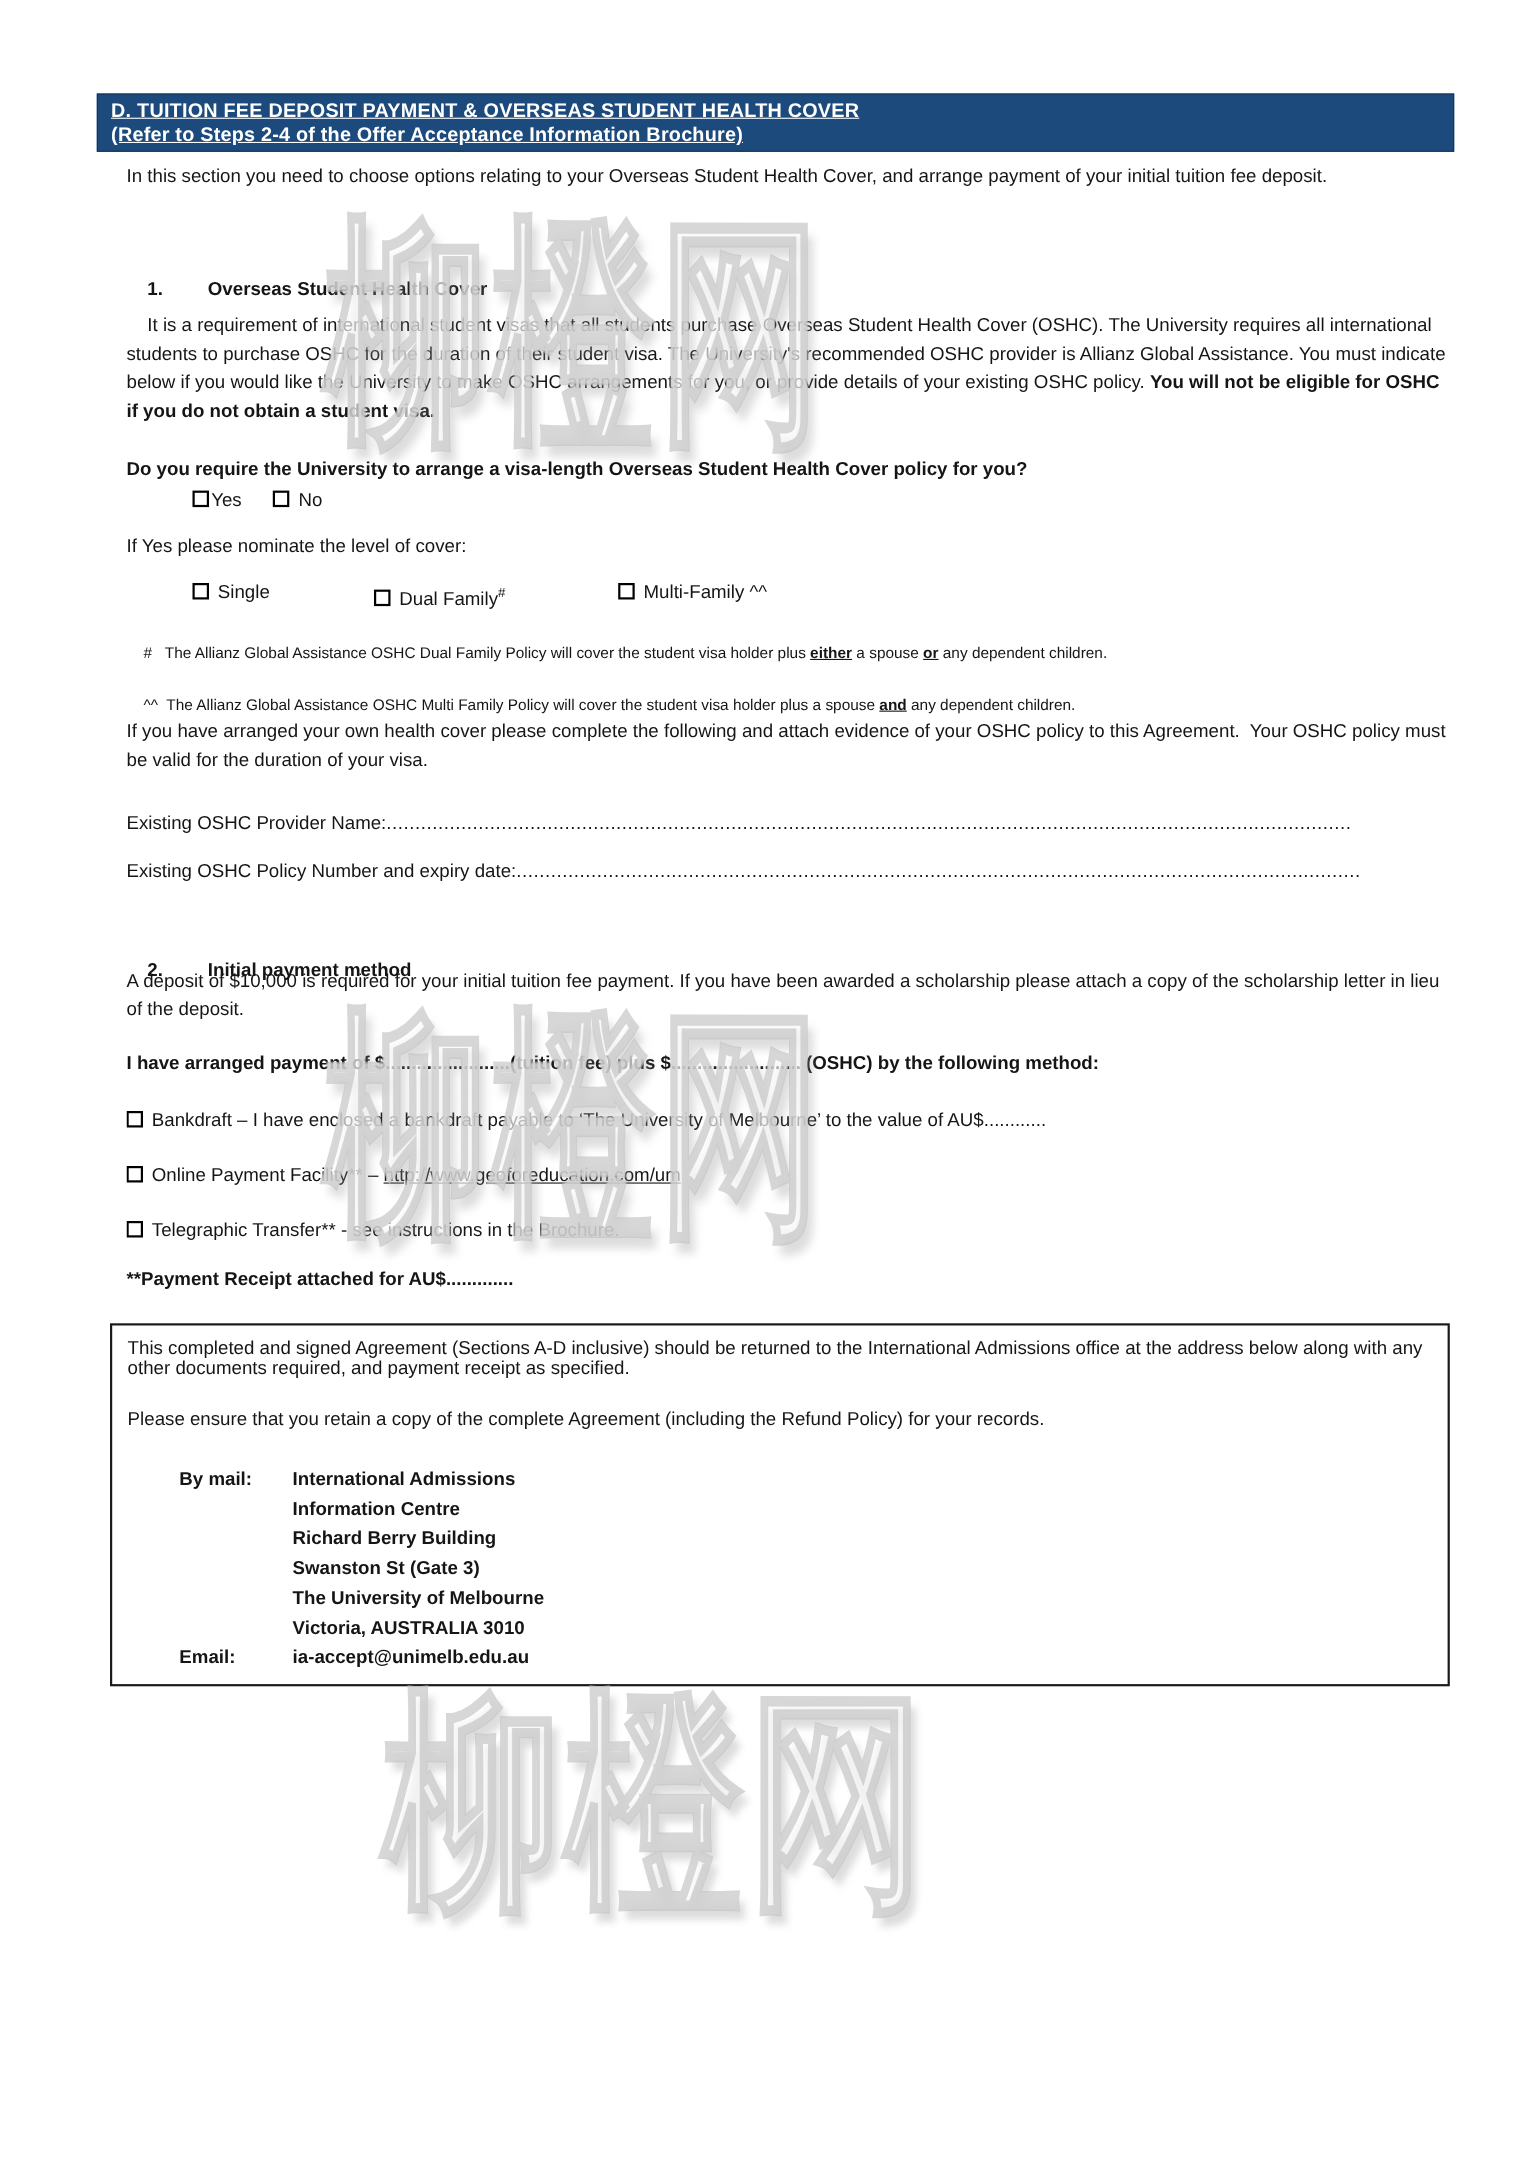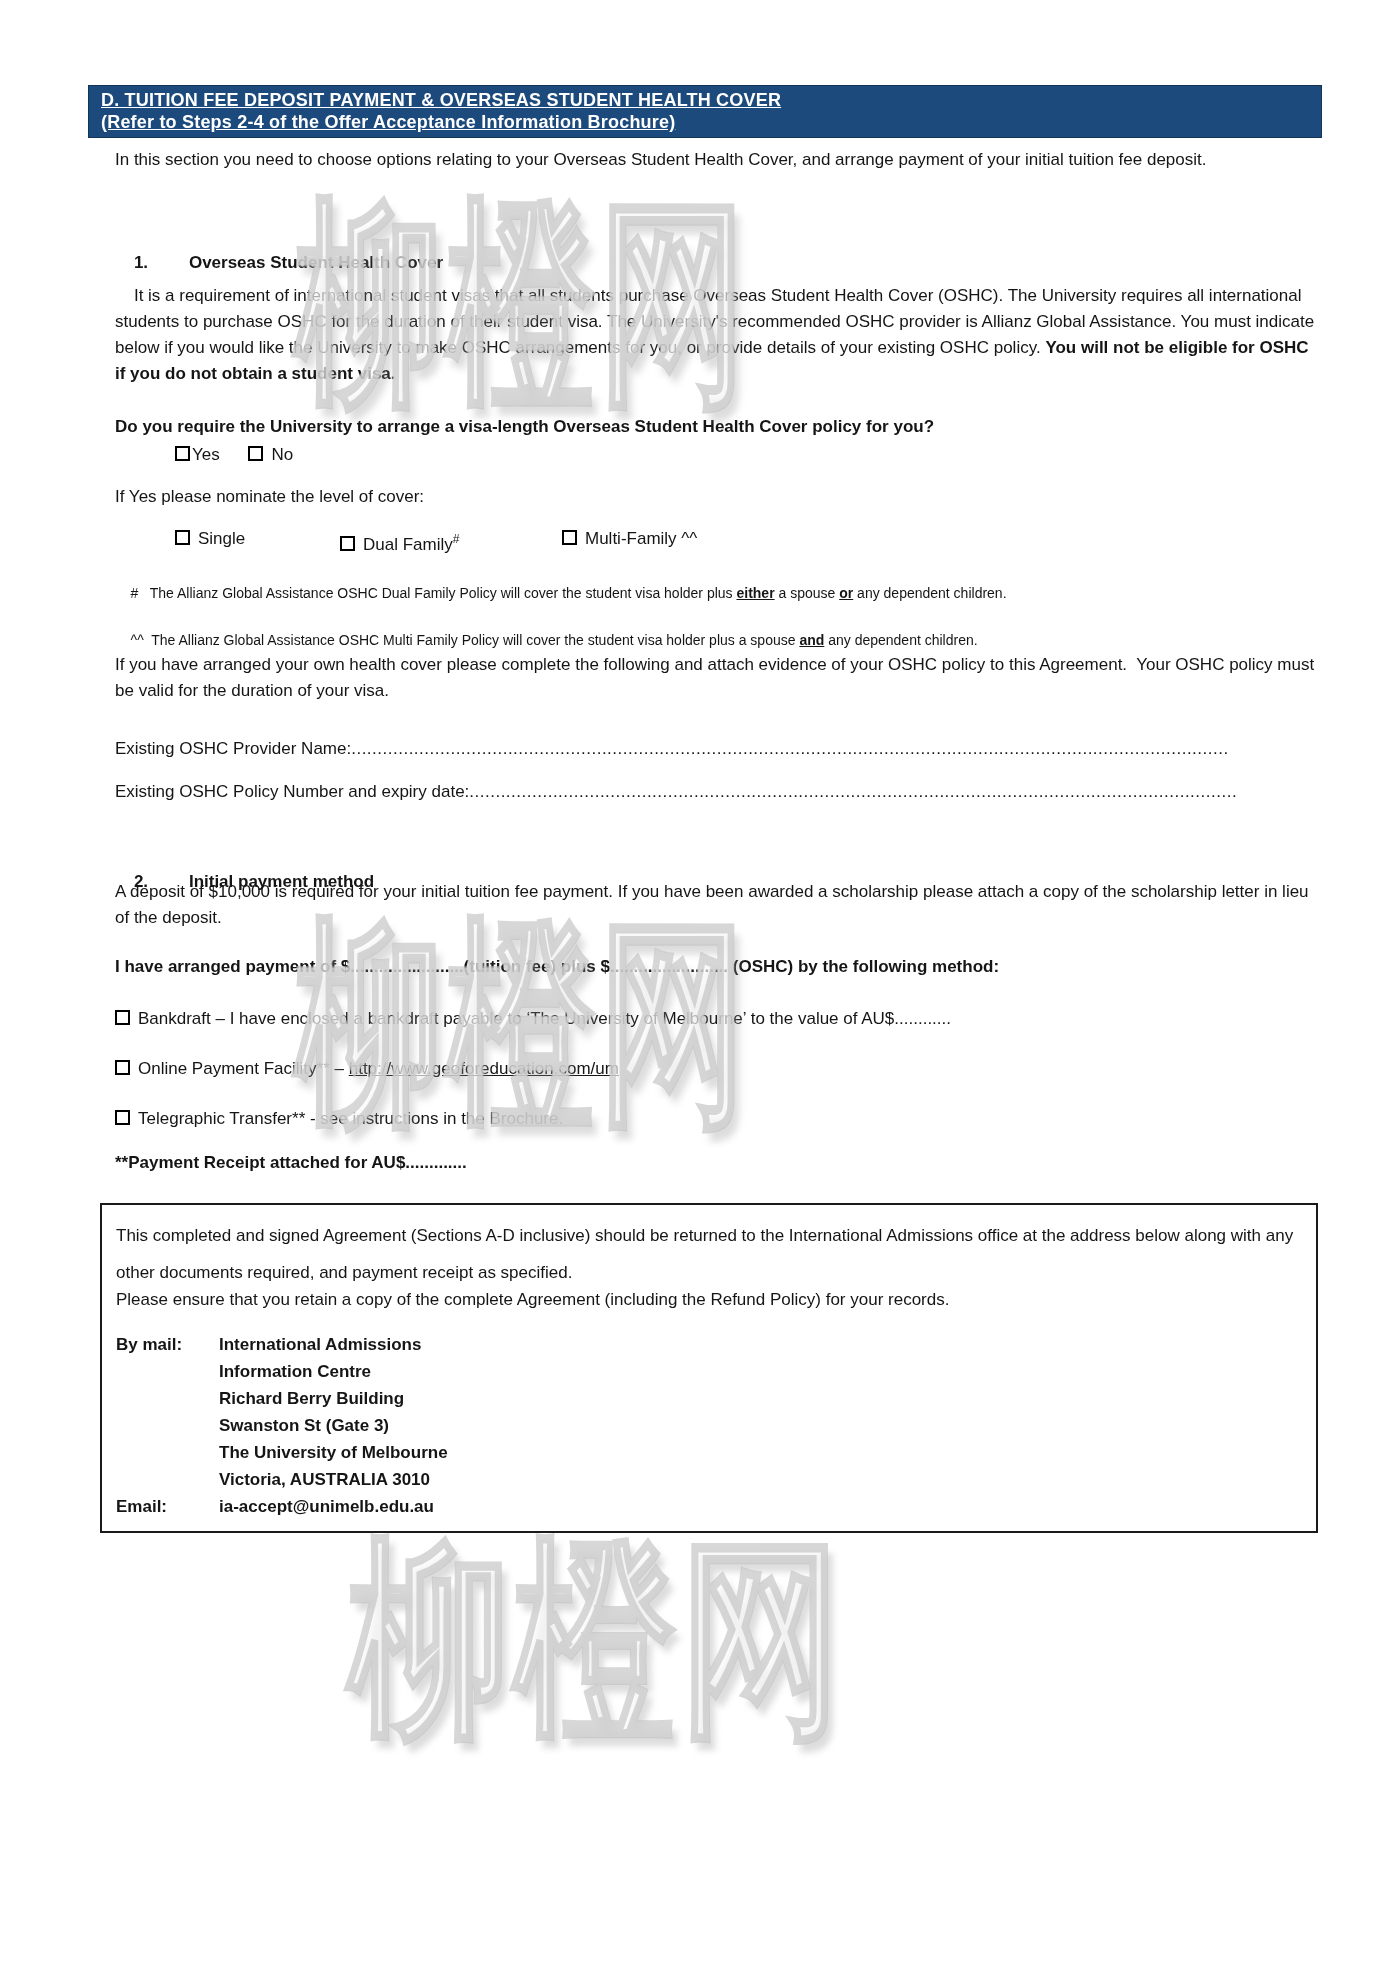--- a/index.html
+++ b/index.html
@@ -28,23 +28,23 @@
   .opt-label-tight{margin-left:2px;}
   .row{position:absolute;margin:0;font-size:17px;line-height:26px;}
   .fn{font-size:14px;line-height:22px;width:1130px;}
   .u{text-decoration:underline;}
   .url{color:#151515;text-decoration:underline;cursor:pointer;}
   .dots{letter-spacing:0.5px;}
   .retbox{
     position:absolute;left:100px;top:1203px;width:1218px;height:330px;
     box-sizing:border-box;border:2px solid #1a1a1a;background:transparent;
   }
-  .retbox p{position:absolute;left:14px;width:1186px;margin:0;font-size:17px;line-height:37px;white-space:pre-wrap;}
+  .retbox p{position:absolute;left:14px;width:1186px;margin:0;font-size:17px;line-height:18px;white-space:pre-wrap;}
   .addr{position:absolute;left:14px;top:126px;width:1186px;font-size:17px;line-height:27px;font-weight:bold;}
-  .addr-row{display:flex;}
+  .addr-row{display:flex;margin-left:47px;}
   .addr-label{width:103px;flex:none;}
   .wm{
     position:absolute;font-family:"DejaVu Sans",sans-serif;font-weight:bold;
     color:rgba(255,255,255,0.62);
     -webkit-text-stroke:2px rgba(193,193,193,0.65);
     text-shadow:6px 7px 6px rgba(150,150,150,0.32);
     pointer-events:none;z-index:5;transform-origin:top left;white-space:nowrap;
     letter-spacing:4px;line-height:1;
   }
   sup{font-size:12px;}

